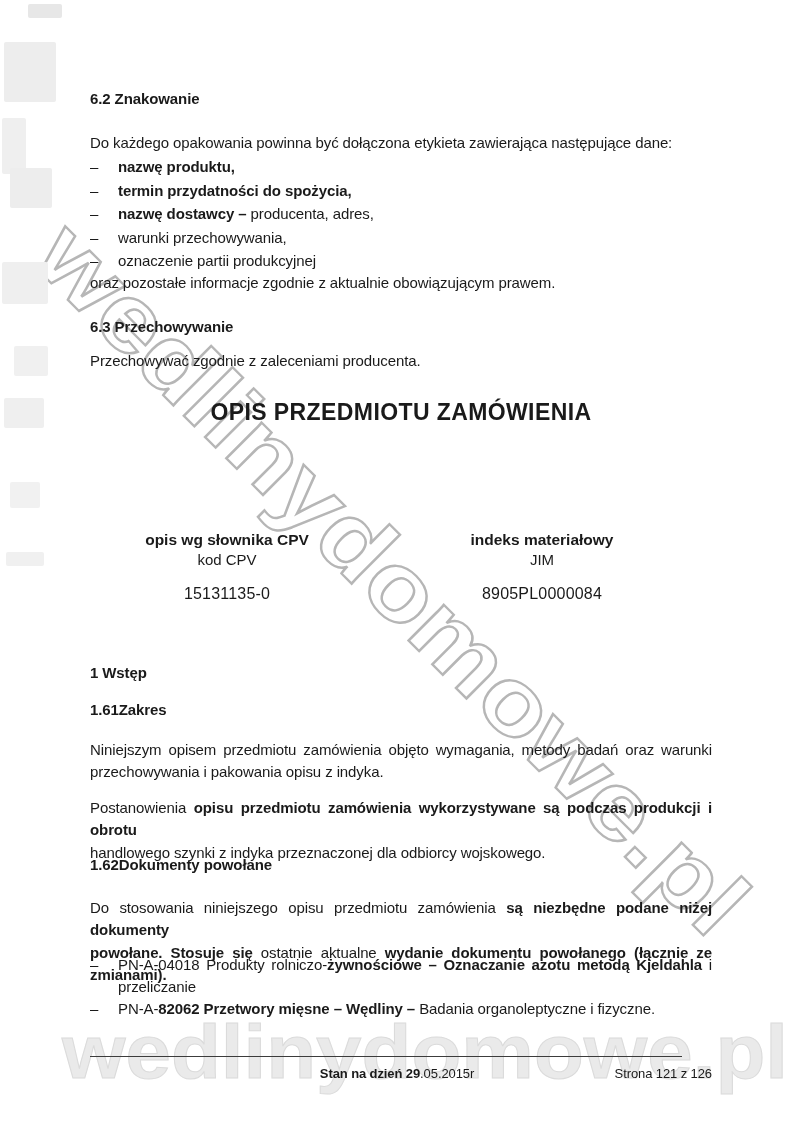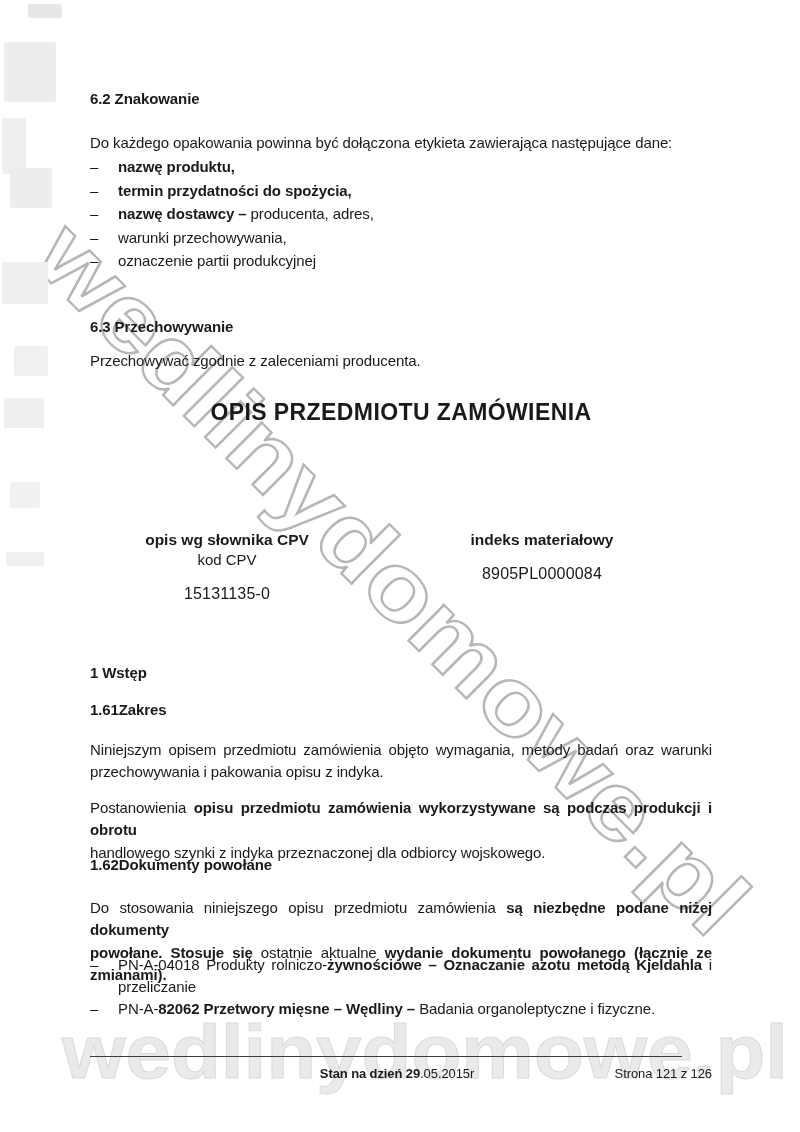--- a/index.html
+++ b/index.html
@@ -74,36 +74,38 @@
         <div class="brow">
           <span class="dash ln">–</span>
           <div class="ln"><span>warunki przechowywania,</span></div>
         </div>
         <div class="brow">
           <span class="dash ln">–</span>
           <div class="ln"><span>oznaczenie partii produkcyjnej</span></div>
         </div>
       </div>
 
+    <div class="blk w622" style="top:274px;left:90px;">oraz pozostałe informacje zgodnie z aktualnie obowiązującym prawem.</div>
 
     <div class="blk bold" style="top:318px;left:90px;">6.3 Przechowywanie</div>
 
     <div class="blk w622" style="top:352px;left:90px;">Przechowywać zgodnie z zaleceniami producenta.</div>
 
     <div class="blk w622 title" style="top:399px;left:90px;font-size:23px;">OPIS PRZEDMIOTU ZAMÓWIENIA</div>
 
 
     <div class="col" style="top:530px;left:90px;width:274px;">
       <div class="hdr">opis wg słownika CPV</div>
       <div class="sub">kod CPV</div>
       <div class="code">15131135-0</div>
     </div>
 
     <div class="col" style="top:530px;left:400px;width:284px;">
       <div class="hdr">indeks materiałowy</div>
+      <div class="sub">JIM</div>
       <div class="code">8905PL0000084</div>
     </div>
 
     <div class="blk bold" style="top:664px;left:90px;">1 Wstęp</div>
 
     <div class="blk bold" style="top:701px;left:90px;">1.61Zakres</div>
 
     <div class="blk w622" style="top:739px;left:90px;">
         <div class="ln just"><span>Niniejszym opisem przedmiotu zamówienia objęto wymagania, metody badań oraz warunki</span></div>
         <div class="ln"><span>przechowywania i pakowania opisu z indyka.</span></div>

